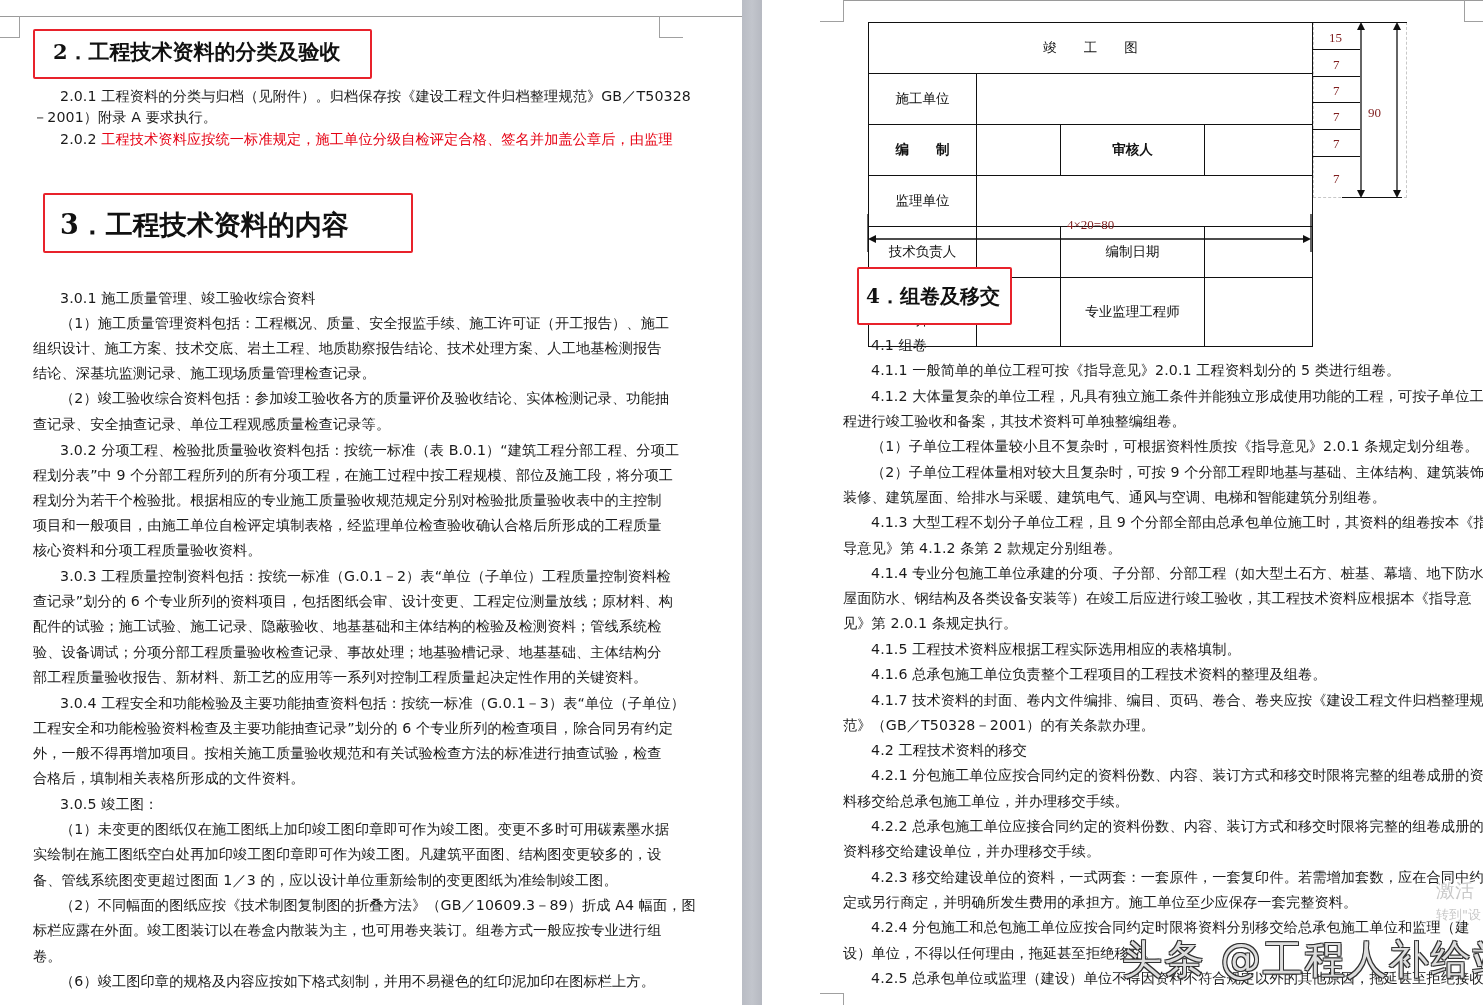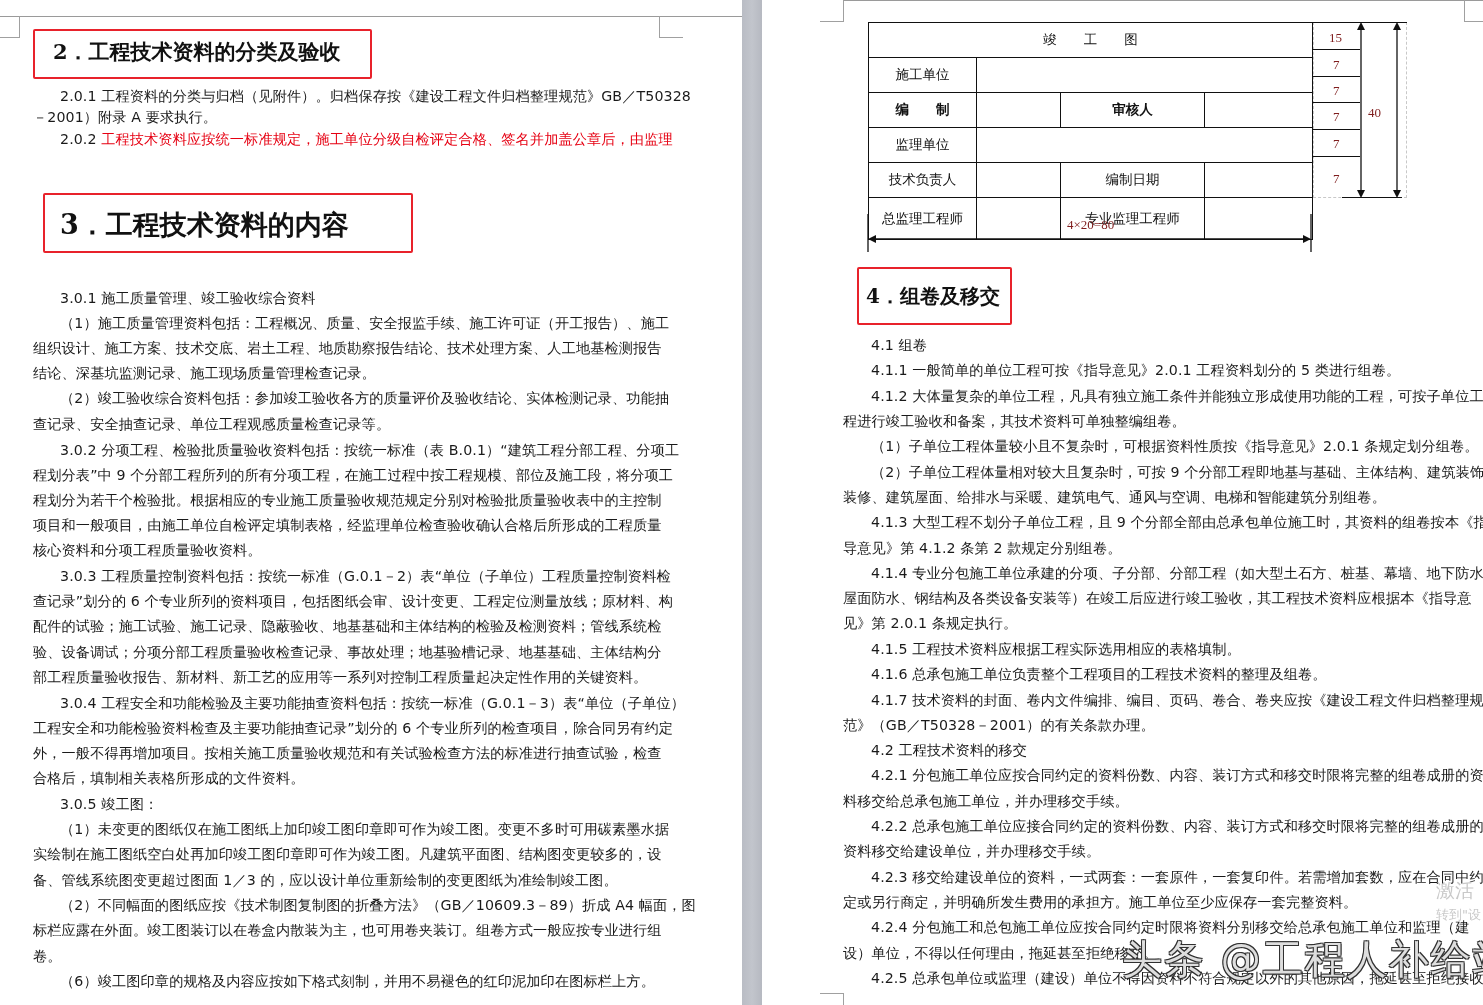--- a/index.html
+++ b/index.html
@@ -21,21 +21,21 @@
   .top-rule { position: absolute; top: 0; height: 1px; background: #9a9a9a; }
 
   .text { position: absolute; font-size: 14.2px; line-height: 25.3px; white-space: nowrap; letter-spacing: 0.1px; }
   .red { color: #e60012; }
 
   .heading-box { position: absolute; border: 2px solid #e8222b; border-radius: 2px; background: #fff; }
   .heading { position: absolute; font-family: "DejaVu Serif", "Liberation Serif", serif; font-weight: bold; color: #111; white-space: nowrap; }
 
   
   .tbl { position: absolute; border-collapse: collapse; font-size: 13.5px; }
-  .tbl td { border: 1.3px solid #111; text-align: center; padding: 8px; color: #111; }
+  .tbl td { border: 1.3px solid #111; text-align: center; padding: 16px; color: #111; }
   .dim-num { position: absolute; font-family: "Liberation Serif", serif; font-size: 13px; color: #7f1d1d; }
   .line { position: absolute; background: #111; }
   .dashbox { position: absolute; border: 1px dashed #c8c8c8; }
 
   .watermark { position: absolute; font-size: 40px; color: rgba(255,255,255,0.85); white-space: nowrap;
     text-shadow: 0 0 1px #222, 1px 1px 0 #333, -1px -1px 0 #333, 1px -1px 0 #333, -1px 1px 0 #333;
     font-family: "DejaVu Sans", sans-serif; letter-spacing: 2px; }
   .activate { position: absolute; color: #c9c9c9; white-space: nowrap; font-family: "DejaVu Sans", sans-serif; }
 </style>
 </head>
@@ -156,21 +156,21 @@
     <div class="dim-num" style="left:571px;top:171px;">7</div>
 
     <svg style="position:absolute;left:590px;top:22px;" width="50" height="178">
       <line x1="9" y1="6" x2="9" y2="170" stroke="#111" stroke-width="1.3"></line>
       <polygon points="9,0 5,8 13,8" fill="#111"></polygon>
       <polygon points="9,176 5,168 13,168" fill="#111"></polygon>
       <line x1="45" y1="6" x2="45" y2="170" stroke="#111" stroke-width="1.3"></line>
       <polygon points="45,0 41,8 49,8" fill="#111"></polygon>
       <polygon points="45,176 41,168 49,168" fill="#111"></polygon>
     </svg>
-    <div class="dim-num" style="left:606px;top:105px;">40</div>
+    <div class="dim-num" style="left:606px;top:105px;">90</div>
 
     <svg style="position:absolute;left:104px;top:214px;" width="452" height="40">
       <line x1="2" y1="0" x2="2" y2="38" stroke="#111" stroke-width="1.3"></line>
       <line x1="445" y1="0" x2="445" y2="38" stroke="#111" stroke-width="1.3"></line>
       <line x1="8" y1="25" x2="439" y2="25" stroke="#111" stroke-width="1.3"></line>
       <polygon points="2,25 10,21 10,29" fill="#111"></polygon>
       <polygon points="445,25 437,21 437,29" fill="#111"></polygon>
     </svg>
     <div class="dim-num" style="left:305px;top:217px;">4×20=80</div>
   </div>

